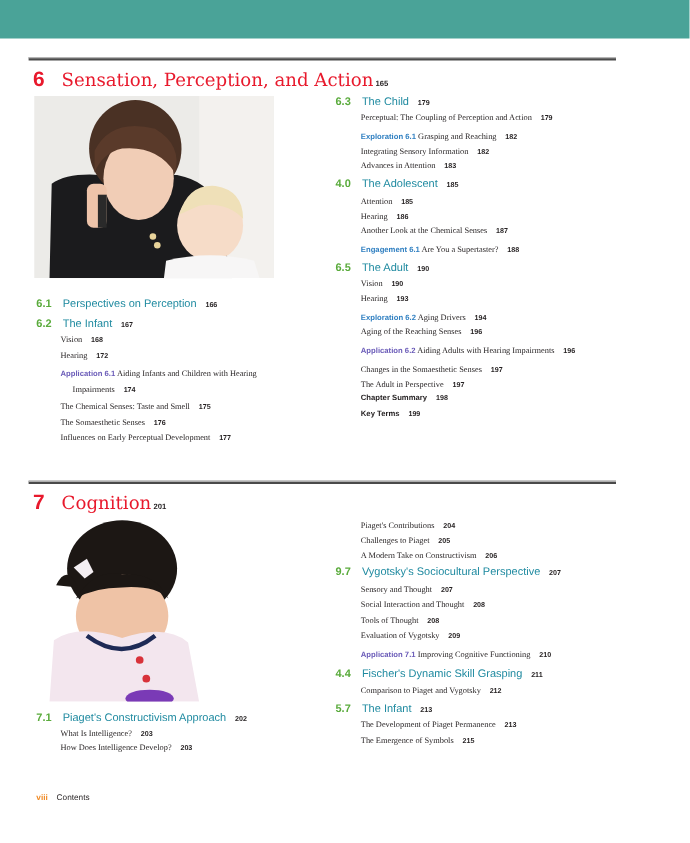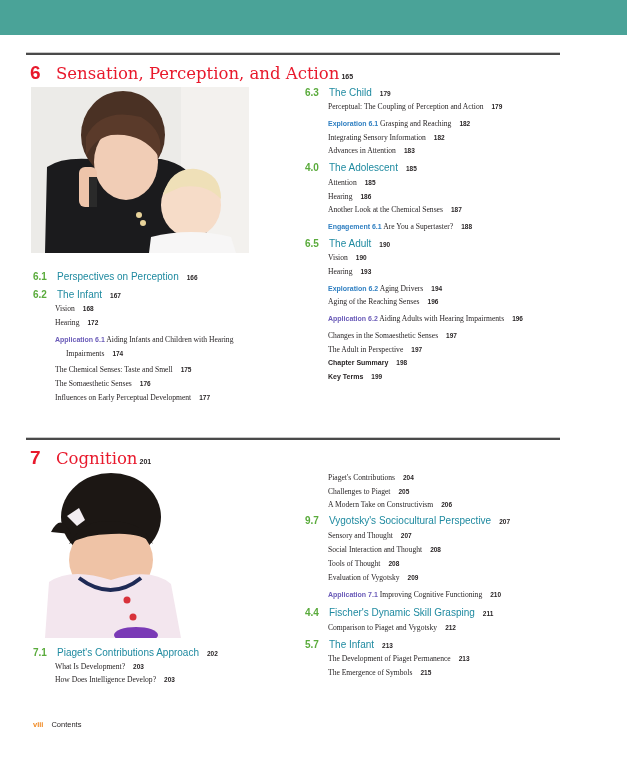--- a/index.html
+++ b/index.html
@@ -104,22 +104,22 @@
     <path d="M36 44 l12 -8 l6 12 l-8 6 z" fill="#f3eef2"></path>
     <path d="M18 110 Q40 95 80 108 Q120 95 140 112 L150 166 L14 166 Z" fill="#f3e6ee"></path>
     <path d="M48 106 Q80 130 110 106" fill="none" stroke="#1e2a55" stroke-width="4"></path>
     <circle cx="96" cy="128" r="3.5" fill="#d8323a"></circle>
       <circle cx="102" cy="145" r="3.5" fill="#d8323a"></circle>
     <ellipse cx="105" cy="163" rx="22" ry="8" fill="#7a3ab6"></ellipse>
   </svg>
 </div>
 
 <div>
-  <div class="toc-line sec" style="left:33px; top:647px;"><span class="sec-num">7.1</span><span>Piaget's Contributions Approach</span><span class="pg">202</span></div>
-  <div class="toc-line sub" style="left:55px; top:661px;"><span>What Is Development?</span><span class="pg">203</span></div>
+  <div class="toc-line sec" style="left:33px; top:647px;"><span class="sec-num">7.1</span><span>Piaget's Constructivism Approach</span><span class="pg">202</span></div>
+  <div class="toc-line sub" style="left:55px; top:661px;"><span>What Is Intelligence?</span><span class="pg">203</span></div>
   <div class="toc-line sub" style="left:55px; top:674px;"><span>How Does Intelligence Develop?</span><span class="pg">203</span></div>
 </div>
 
 <div>
   <div class="toc-line sub" style="left:328px; top:472px;"><span>Piaget's Contributions</span><span class="pg">204</span></div>
   <div class="toc-line sub" style="left:328px; top:486px;"><span>Challenges to Piaget</span><span class="pg">205</span></div>
   <div class="toc-line sub" style="left:328px; top:499px;"><span>A Modern Take on Constructivism</span><span class="pg">206</span></div>
   <div class="toc-line sec" style="left:305px; top:515px;"><span class="sec-num">9.7</span><span>Vygotsky's Sociocultural Perspective</span><span class="pg">207</span></div>
   <div class="toc-line sub" style="left:328px; top:530px;"><span>Sensory and Thought</span><span class="pg">207</span></div>
   <div class="toc-line sub" style="left:328px; top:544px;"><span>Social Interaction and Thought</span><span class="pg">208</span></div>

